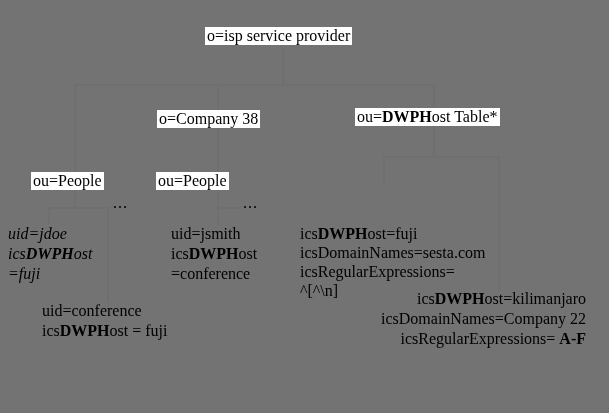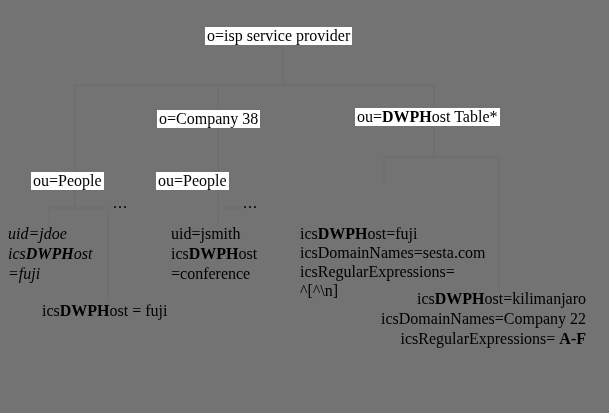--- a/index.html
+++ b/index.html
@@ -74,20 +74,21 @@
   </div>
 
   <div class="block tight" style="left:300px;top:181px;margin-top:43px;">
     <div class="line">ics<b>DWPH</b>ost=fuji</div>
     <div class="line">icsDomainNames=sesta.com</div>
     <div class="line">icsRegularExpressions=</div>
     <div class="line">^[^\n]</div>
   </div>
 
   <div class="block" style="left:42px;top:301px;">
+    <div class="line">uid=conference</div>
     <div class="line">ics<b>DWPH</b>ost = fuji</div>
   </div>
 
   <div class="block" style="left:381px;top:289px;text-align:right;">
     <div class="line">ics<b>DWPH</b>ost=kilimanjaro</div>
     <div class="line">icsDomainNames=Company 22</div>
     <div class="line">icsRegularExpressions= <b>A-F</b></div>
   </div>
 
 </div>

